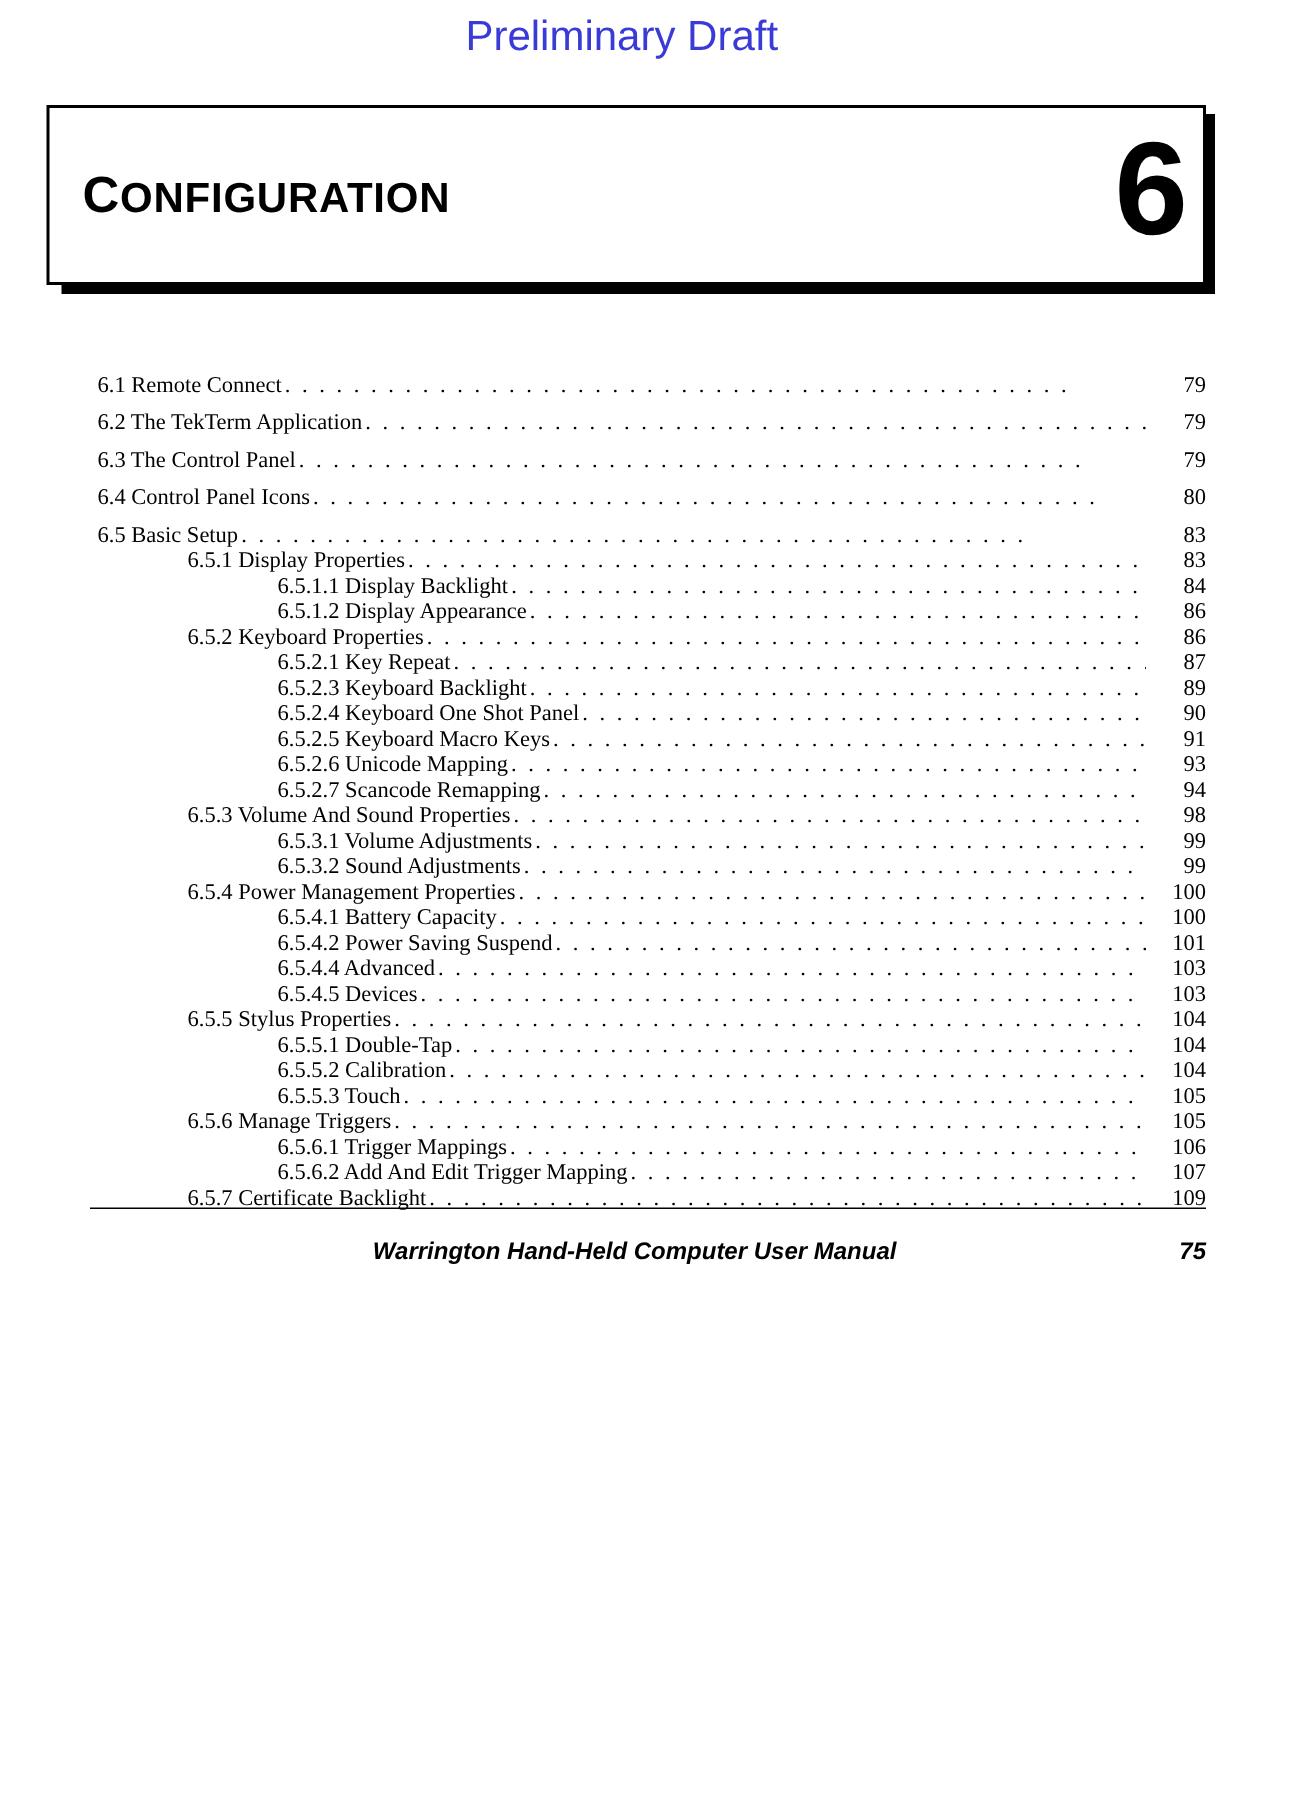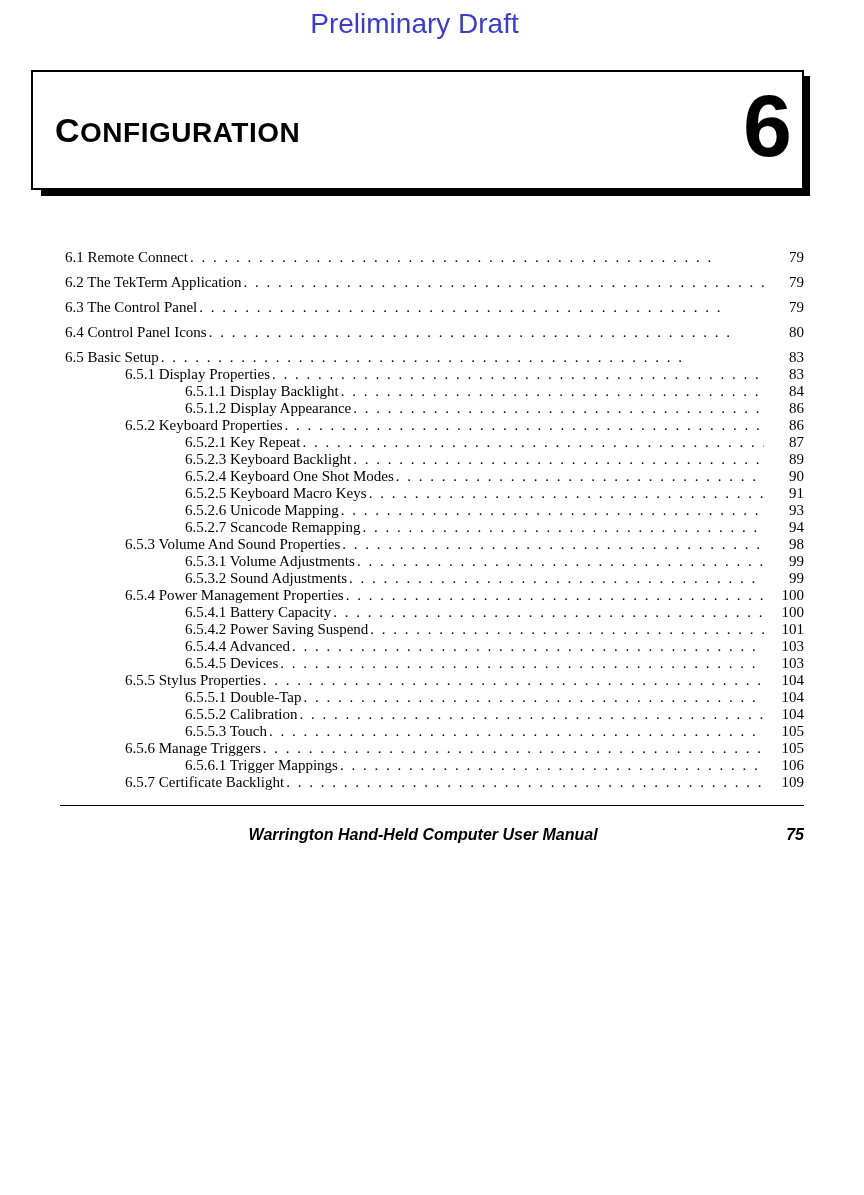--- a/index.html
+++ b/index.html
@@ -196,21 +196,21 @@
         <span class="toc-title">6.5.2.1 Key Repeat</span>
         <span class="toc-dots"></span>
         <span class="toc-page">87</span>
       </div>
       <div class="toc-entry level2">
         <span class="toc-title">6.5.2.3 Keyboard Backlight</span>
         <span class="toc-dots"></span>
         <span class="toc-page">89</span>
       </div>
       <div class="toc-entry level2">
-        <span class="toc-title">6.5.2.4 Keyboard One Shot Modes</span>
+        <span class="toc-title">6.5.2.4 Keyboard One Shot Panel</span>
         <span class="toc-dots"></span>
         <span class="toc-page">90</span>
       </div>
       <div class="toc-entry level2">
         <span class="toc-title">6.5.2.5 Keyboard Macro Keys</span>
         <span class="toc-dots"></span>
         <span class="toc-page">91</span>
       </div>
       <div class="toc-entry level2">
         <span class="toc-title">6.5.2.6 Unicode Mapping</span>
@@ -284,20 +284,25 @@
       </div>
       <div class="toc-entry level1">
         <span class="toc-title">6.5.6 Manage Triggers</span>
         <span class="toc-dots"></span>
         <span class="toc-page">105</span>
       </div>
       <div class="toc-entry level2">
         <span class="toc-title">6.5.6.1 Trigger Mappings</span>
         <span class="toc-dots"></span>
         <span class="toc-page">106</span>
+      </div>
+      <div class="toc-entry level2">
+        <span class="toc-title">6.5.6.2 Add And Edit Trigger Mapping</span>
+        <span class="toc-dots"></span>
+        <span class="toc-page">107</span>
       </div>
       <div class="toc-entry level1">
         <span class="toc-title">6.5.7 Certificate Backlight</span>
         <span class="toc-dots"></span>
         <span class="toc-page">109</span>
       </div>
     </div>
 
   <hr class="footer-hr">
   <div class="footer">

